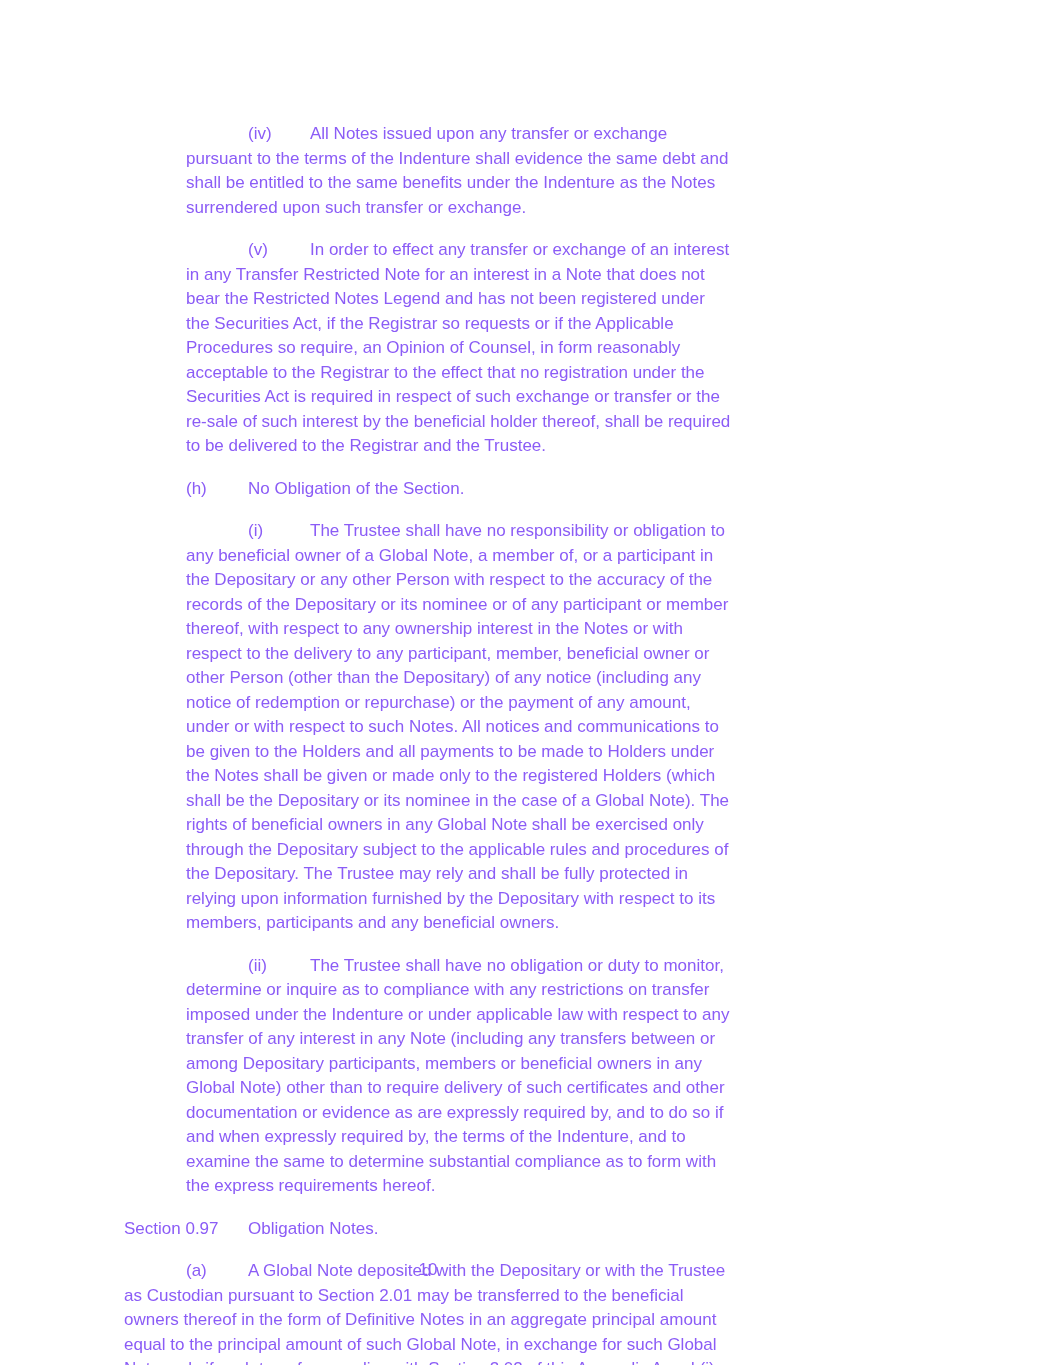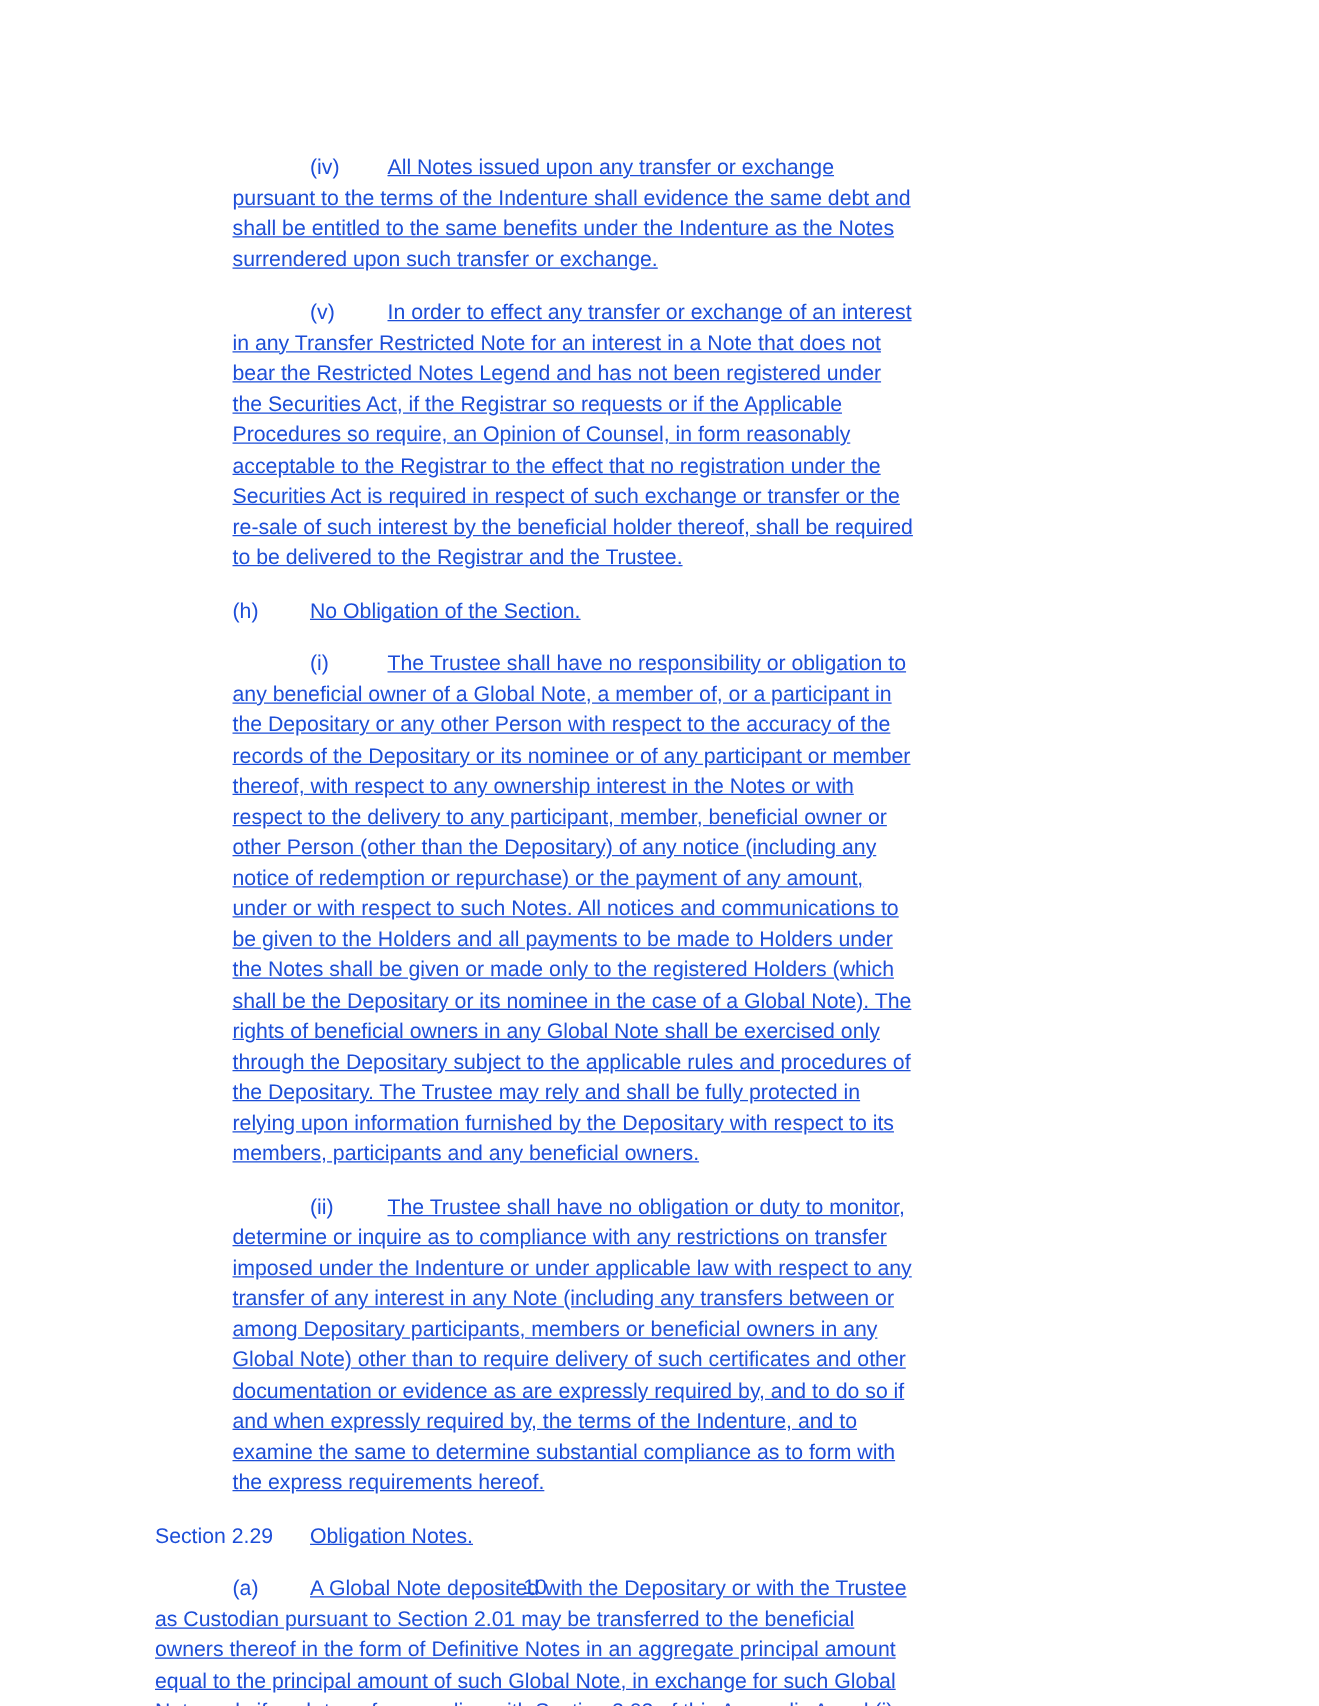--- a/index.html
+++ b/index.html
@@ -5,26 +5,25 @@
   html, body {
     margin: 0;
     padding: 0;
     background: #ffffff;
   }
   .page {
     position: relative;
     width: 856px;
     height: 1365px;
     background: #ffffff;
-    color: #1d4ed8;
+    color: #8b5cf6;
     font-family: "Liberation Sans", sans-serif;
     font-size: 17px;
     line-height: 24.5px;
     overflow: hidden;
-    text-decoration: underline;
   }
   .content {
     padding: 122px 125px 0 124px;
   }
   .para {
     margin: 0 0 18px 0;
     text-align: left;
   }
   
   .para.block-indent {
@@ -64,20 +63,20 @@
     <p class="para block-indent first-indent"><span class="plabel">(iv)</span><span>All Notes issued upon any transfer or exchange pursuant to the terms of the Indenture shall evidence the same debt and shall be entitled to the same benefits under the Indenture as the Notes surrendered upon such transfer or exchange.</span></p>
 
     <p class="para block-indent first-indent"><span class="plabel">(v)</span><span>In order to effect any transfer or exchange of an interest in any Transfer Restricted Note for an interest in a Note that does not bear the Restricted Notes Legend and has not been registered under the Securities Act, if the Registrar so requests or if the Applicable Procedures so require, an Opinion of Counsel, in form reasonably acceptable to the Registrar to the effect that no registration under the Securities Act is required in respect of such exchange or transfer or the re-sale of such interest by the beneficial holder thereof, shall be required to be delivered to the Registrar and the Trustee.</span></p>
 
     <p class="para block-indent"><span class="plabel">(h)</span><span>No Obligation of the Section.</span></p>
 
     <p class="para block-indent first-indent"><span class="plabel">(i)</span><span>The Trustee shall have no responsibility or obligation to any beneficial owner of a Global Note, a member of, or a participant in the Depositary or any other Person with respect to the accuracy of the records of the Depositary or its nominee or of any participant or member thereof, with respect to any ownership interest in the Notes or with respect to the delivery to any participant, member, beneficial owner or other Person (other than the Depositary) of any notice (including any notice of redemption or repurchase) or the payment of any amount, under or with respect to such Notes. All notices and communications to be given to the Holders and all payments to be made to Holders under the Notes shall be given or made only to the registered Holders (which shall be the Depositary or its nominee in the case of a Global Note). The rights of beneficial owners in any Global Note shall be exercised only through the Depositary subject to the applicable rules and procedures of the Depositary. The Trustee may rely and shall be fully protected in relying upon information furnished by the Depositary with respect to its members, participants and any beneficial owners.</span></p>
 
     <p class="para block-indent first-indent"><span class="plabel">(ii)</span><span>The Trustee shall have no obligation or duty to monitor, determine or inquire as to compliance with any restrictions on transfer imposed under the Indenture or under applicable law with respect to any transfer of any interest in any Note (including any transfers between or among Depositary participants, members or beneficial owners in any Global Note) other than to require delivery of such certificates and other documentation or evidence as are expressly required by, and to do so if and when expressly required by, the terms of the Indenture, and to examine the same to determine substantial compliance as to form with the express requirements hereof.</span></p>
 
-    <p class="para"><span class="plabel wide">Section 2.29</span><span>Obligation Notes.</span></p>
+    <p class="para"><span class="plabel wide">Section 0.97</span><span>Obligation Notes.</span></p>
 
     <p class="para first-indent"><span class="plabel">(a)</span><span>A Global Note deposited with the Depositary or with the Trustee as Custodian pursuant to Section 2.01 may be transferred to the beneficial owners thereof in the form of Definitive Notes in an aggregate principal amount equal to the principal amount of such Global Note, in exchange for such Global Note, only if such transfer complies with Section 2.02 of this Appendix A and (i) the Depositary notifies the Company that it is unwilling or unable to continue as a Depositary for such Global Note or at any time the Depositary ceases to be a </span><span class="serif-run">“clearing agency” registered under the Exchange Act and, in each case, a successor depositary is</span></p>
 
   </div>
 
   <div class="page-number">10</div>
 </div>
 
 </body></html>

